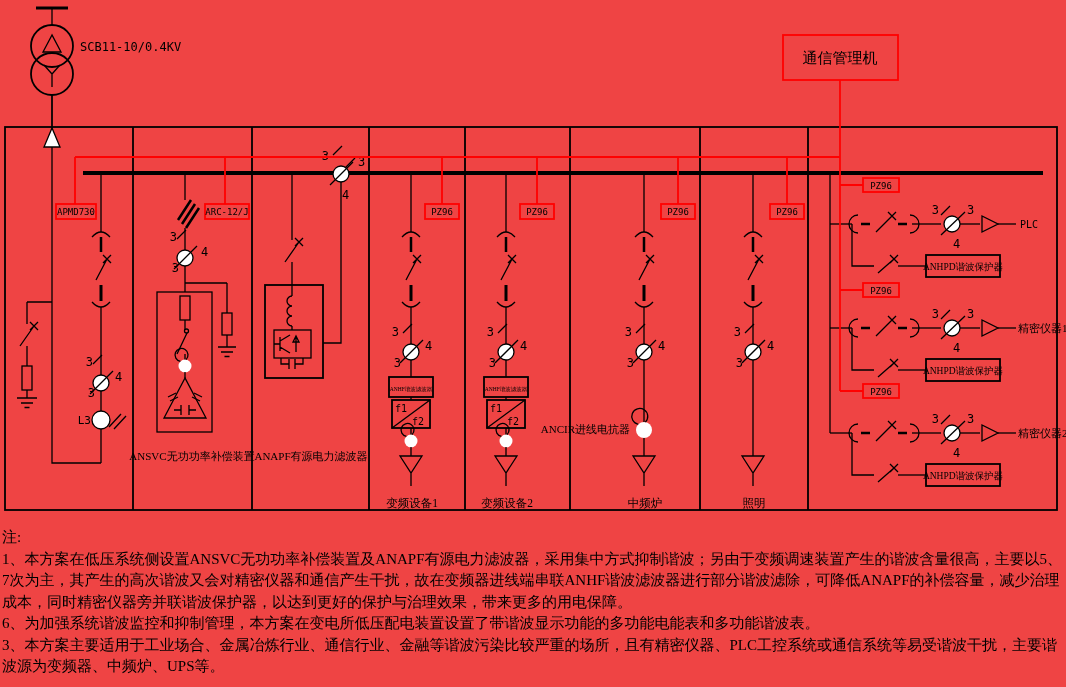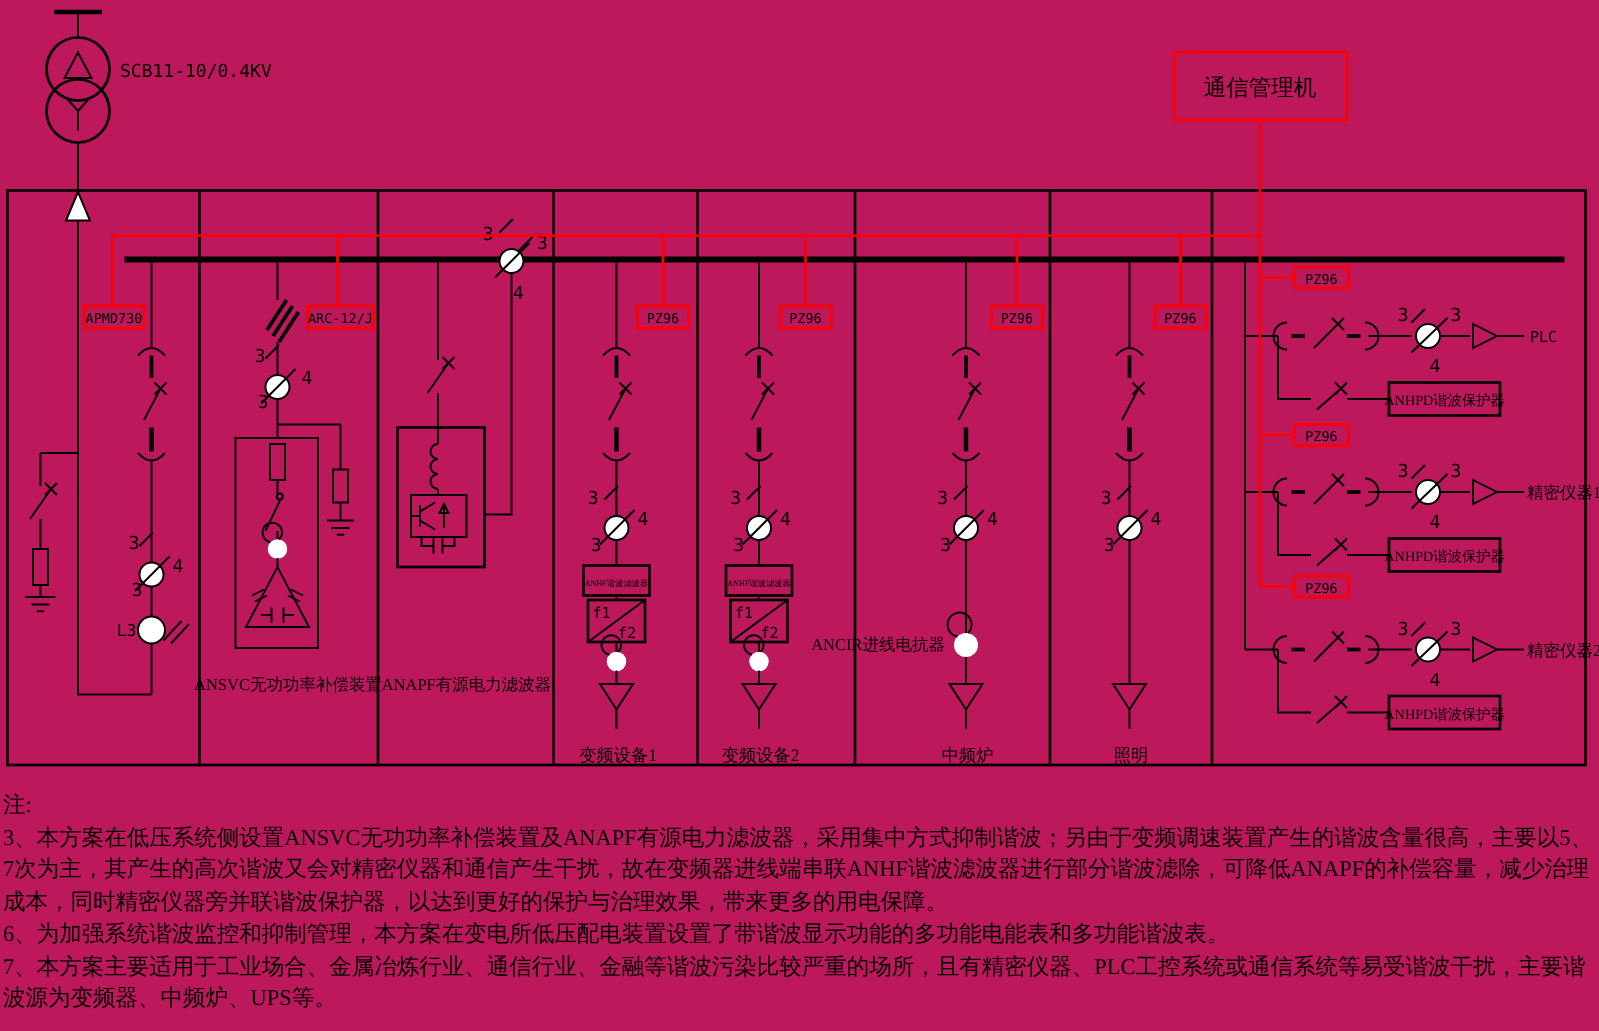--- a/index.html
+++ b/index.html
@@ -1,16 +1,16 @@
 <!DOCTYPE html>
 <html><head>
 <meta charset="utf-8">
 <style>
   html,body{margin:0;padding:0;background:#fff;width:1066px;height:687px;overflow:hidden;}
-  #stage{position:relative;width:1066px;height:687px;background:#be185d;font-family:"Liberation Serif","DejaVu Serif",serif;}
+  #stage{position:relative;width:1066px;height:687px;background:#ef4444;font-family:"Liberation Serif","DejaVu Serif",serif;}
   svg{display:block;}
   
   .ln{stroke:#000;stroke-width:1.3;fill:none;}
   .ln2{stroke:#000;stroke-width:1.8;fill:none;}
   .ln25{stroke:#000;stroke-width:2.5;fill:none;}
   .ln3{stroke:#000;stroke-width:3;fill:none;}
   .red{stroke:#ff0000;stroke-width:1.8;fill:none;}
   .wfill{fill:#fff;}
   
   text{stroke:none;fill:#000;}
@@ -287,18 +287,18 @@
   <text class="tmono t9 mid" x="537" y="215">PZ96</text>
   <text class="tmono t9 mid" x="678" y="215">PZ96</text>
   <text class="tmono t9 mid" x="787" y="215">PZ96</text>
   <text class="tmono t9 mid" x="881" y="189">PZ96</text>
   <text class="tmono t9 mid" x="881" y="294">PZ96</text>
   <text class="tmono t9 mid" x="881" y="395">PZ96</text>
 </svg>
 
 <div class="notes">
   <div>注:</div>
-  <div>3、本方案在低压系统侧设置ANSVC无功功率补偿装置及ANAPF有源电力滤波器，采用集中方式抑制谐波；另由于变频调速装置产生的谐波含量很高，主要以5、7次为主，其产生的高次谐波又会对精密仪器和通信产生干扰，故在变频器进线端串联ANHF谐波滤波器进行部分谐波滤除，可降低ANAPF的补偿容量，减少治理成本，同时精密仪器旁并联谐波保护器，以达到更好的保护与治理效果，带来更多的用电保障。</div>
+  <div>1、本方案在低压系统侧设置ANSVC无功功率补偿装置及ANAPF有源电力滤波器，采用集中方式抑制谐波；另由于变频调速装置产生的谐波含量很高，主要以5、7次为主，其产生的高次谐波又会对精密仪器和通信产生干扰，故在变频器进线端串联ANHF谐波滤波器进行部分谐波滤除，可降低ANAPF的补偿容量，减少治理成本，同时精密仪器旁并联谐波保护器，以达到更好的保护与治理效果，带来更多的用电保障。</div>
   <div>6、为加强系统谐波监控和抑制管理，本方案在变电所低压配电装置设置了带谐波显示功能的多功能电能表和多功能谐波表。</div>
-  <div>7、本方案主要适用于工业场合、金属冶炼行业、通信行业、金融等谐波污染比较严重的场所，且有精密仪器、PLC工控系统或通信系统等易受谐波干扰，主要谐波源为变频器、中频炉、UPS等。</div>
+  <div>3、本方案主要适用于工业场合、金属冶炼行业、通信行业、金融等谐波污染比较严重的场所，且有精密仪器、PLC工控系统或通信系统等易受谐波干扰，主要谐波源为变频器、中频炉、UPS等。</div>
 </div>
 
 </div>
 
 </body></html>

